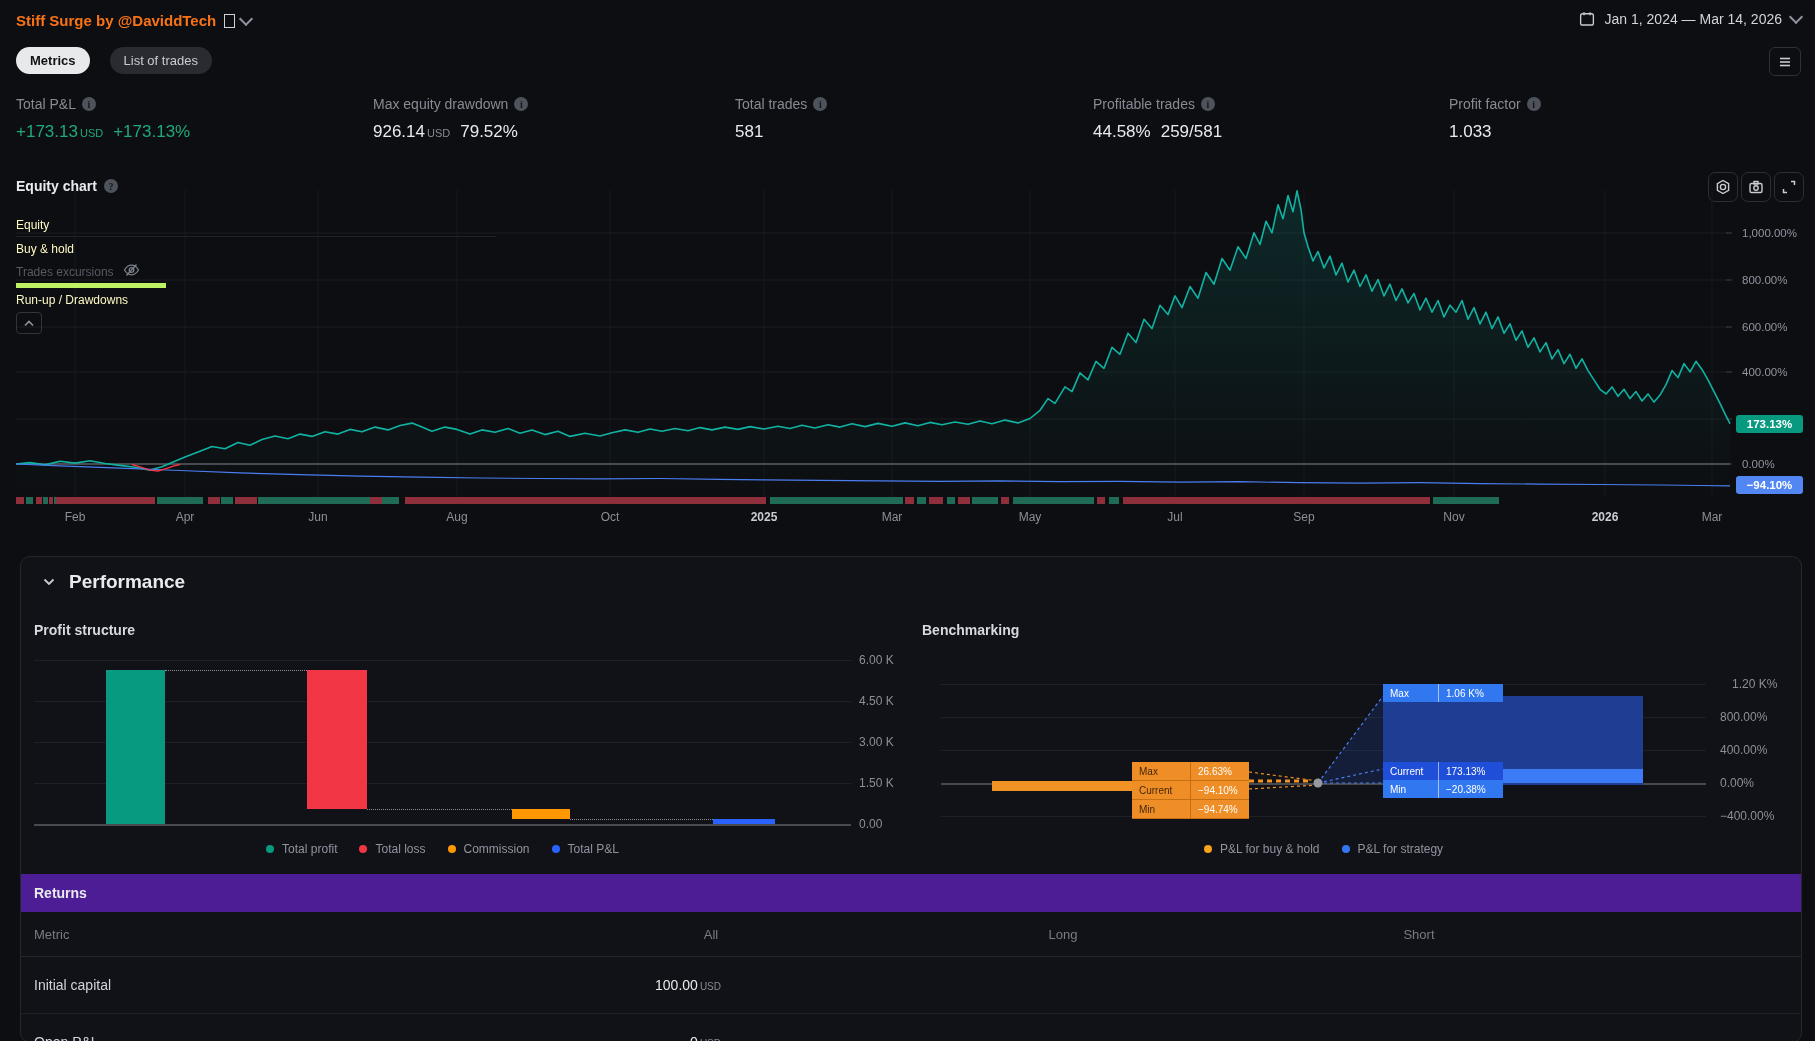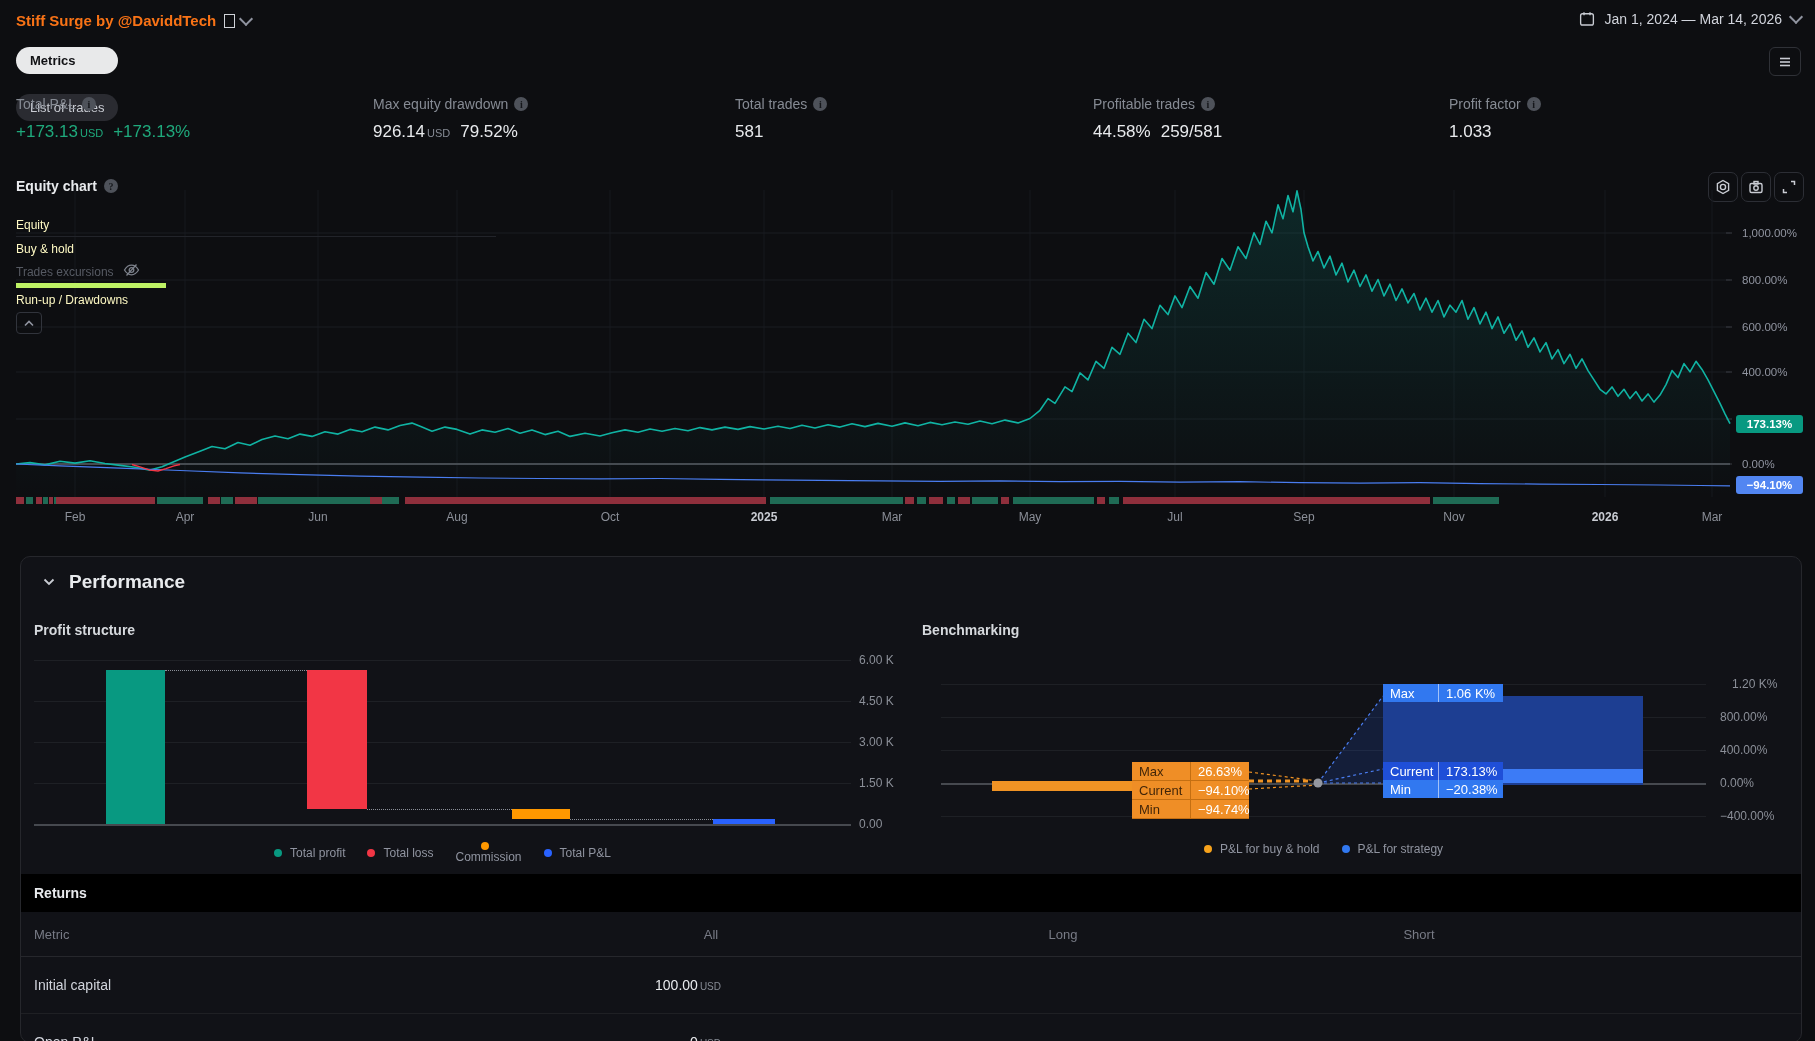--- a/index.html
+++ b/index.html
@@ -5,21 +5,21 @@
   html,body{margin:0;padding:0;background:#0d0e11;}
   body{width:1815px;height:1041px;position:relative;overflow:hidden;
        font-family:"Liberation Sans",sans-serif;color:#d1d4dc;}
   .abs{position:absolute;}
   
   #title{left:16px;top:12px;font-size:15px;font-weight:bold;color:#f97316;display:flex;align-items:center;gap:6px;}
   .tofu{display:inline-block;width:9px;height:12px;border:1px solid #cfd2d8;margin-left:2px;}
   .chev{display:inline-block;width:8px;height:8px;border-right:2px solid #9094a0;border-bottom:2px solid #9094a0;transform:rotate(45deg);margin-top:-4px;}
   #date-range{right:14px;top:10px;display:flex;align-items:center;gap:9px;font-size:14px;color:#d1d4dc;cursor:pointer;}
   
-  #tabs{left:16px;top:47px;display:flex;gap:20px;flex-direction:column;}
+  #tabs{left:16px;top:47px;display:flex;gap:20px;}
   .pill{height:27px;border-radius:15px;padding:0 14px;display:flex;align-items:center;font-size:13px;cursor:pointer;}
   .pill.on{background:#e8e9ea;color:#101114;font-weight:bold;}
   .pill.off{background:#2a2b31;color:#c9ccd3;}
   #layout-btn{right:14px;top:47px;width:30px;height:27px;border:1px solid #2f3137;border-radius:6px;display:flex;align-items:center;justify-content:center;cursor:pointer;}
   
   .metric{top:96px;}
   .m-label{font-size:14px;color:#868b94;display:flex;align-items:center;gap:6px;}
   .m-value{margin-top:10px;font-size:17px;color:#e8eaed;display:flex;align-items:baseline;}
   .m-value .unit{font-size:11px;margin-left:2px;color:#868b94;}
   .m-value .extra{margin-left:10px;}
@@ -42,32 +42,32 @@
   #perf-header{left:22px;top:14px;display:flex;align-items:center;gap:14px;font-size:19px;font-weight:bold;color:#e8eaed;}
   .sub-title{font-size:14px;font-weight:bold;color:#d6d9dd;}
   .gline{position:absolute;height:1px;background:#1e2025;}
   .gline.zero{height:2px;background:#46494f;}
   .axis-lab{position:absolute;font-size:12px;color:#8b8f98;transform:translateY(-50%);}
   .bar{position:absolute;}
   .leg-strip{position:absolute;display:flex;justify-content:center;align-items:center;gap:22px;font-size:12px;color:#9094a0;}
   .dot{width:8px;height:8px;border-radius:50%;display:inline-block;margin-right:8px;}
   .dash-h{position:absolute;border-top:1px dotted #8b8f98;height:0;}
   
-  .tt{position:absolute;display:grid;font-size:13px;color:#fff;}
+  .tt{position:absolute;display:grid;font-size:10px;color:#fff;}
   .tt .c{display:flex;align-items:center;padding:0 7px;height:18px;}
   #tt-orange{left:1111px;top:205px;width:117px;grid-template-columns:59px 58px;background:#ef8e26;color:#fff;}
   #tt-orange .lab{color:rgba(20,10,0,0.8);border-right:1px solid #c46f12;}
   #tt-orange .c{border-bottom:1px solid #c46f12;}
   .bluebox{grid-template-columns:56px 64px;}
   .bluebox .lab{border-right:1px solid rgba(255,255,255,0.55);}
   #tt-max{left:1362px;top:127px;background:#3178f0;}
   #tt-cur{left:1362px;top:205px;background:#1f4fd8;}
   #tt-min{left:1362px;top:223px;background:#3178f0;}
   
-  #returns-head{left:0;top:317px;width:100%;height:38px;background:#000000;display:flex;align-items:center;}
+  #returns-head{left:0;top:317px;width:100%;height:38px;background:#4c1d95;display:flex;align-items:center;}
   #returns-head span{margin-left:13px;font-size:14px;font-weight:bold;color:#e8eaed;}
   #cols-row{left:0;top:355px;width:100%;height:44px;border-bottom:1px solid #26272c;font-size:13px;color:#787b86;}
   .rrow{position:absolute;width:100%;border-bottom:1px solid #1f2024;font-size:14px;color:#d1d4dc;}
   .cell-metric{position:absolute;left:13px;top:50%;transform:translateY(-50%);}
   .cell-val{position:absolute;width:200px;text-align:right;top:50%;transform:translateY(-50%);color:#e8eaed;}
   .cell-val .unit{font-size:10px;color:#868b94;margin-left:2px;}
   svg text{font-family:"Liberation Sans",sans-serif;}
 </style>
 </head>
 <body id="page">
@@ -327,21 +327,21 @@
     </div>
   <div class="leg-strip" style="left:13px;top:285px;width:817px;" id="ps-legend">
       <span style="display: inline-flex; align-items: center;">
         <span class="dot" style="background: rgb(8, 153, 129);"></span>
         <span>Total profit</span>
       </span>
       <span style="display: inline-flex; align-items: center;">
         <span class="dot" style="background: rgb(242, 54, 69);"></span>
         <span>Total loss</span>
       </span>
-      <span style="display: inline-flex; align-items: center; flex-direction: column;">
+      <span style="display: inline-flex; align-items: center;">
         <span class="dot" style="background: rgb(255, 152, 0);"></span>
         <span>Commission</span>
       </span>
       <span style="display: inline-flex; align-items: center;">
         <span class="dot" style="background: rgb(41, 98, 255);"></span>
         <span>Total P&amp;L</span>
       </span>
     </div>
 
   <div id="bm-chart">

